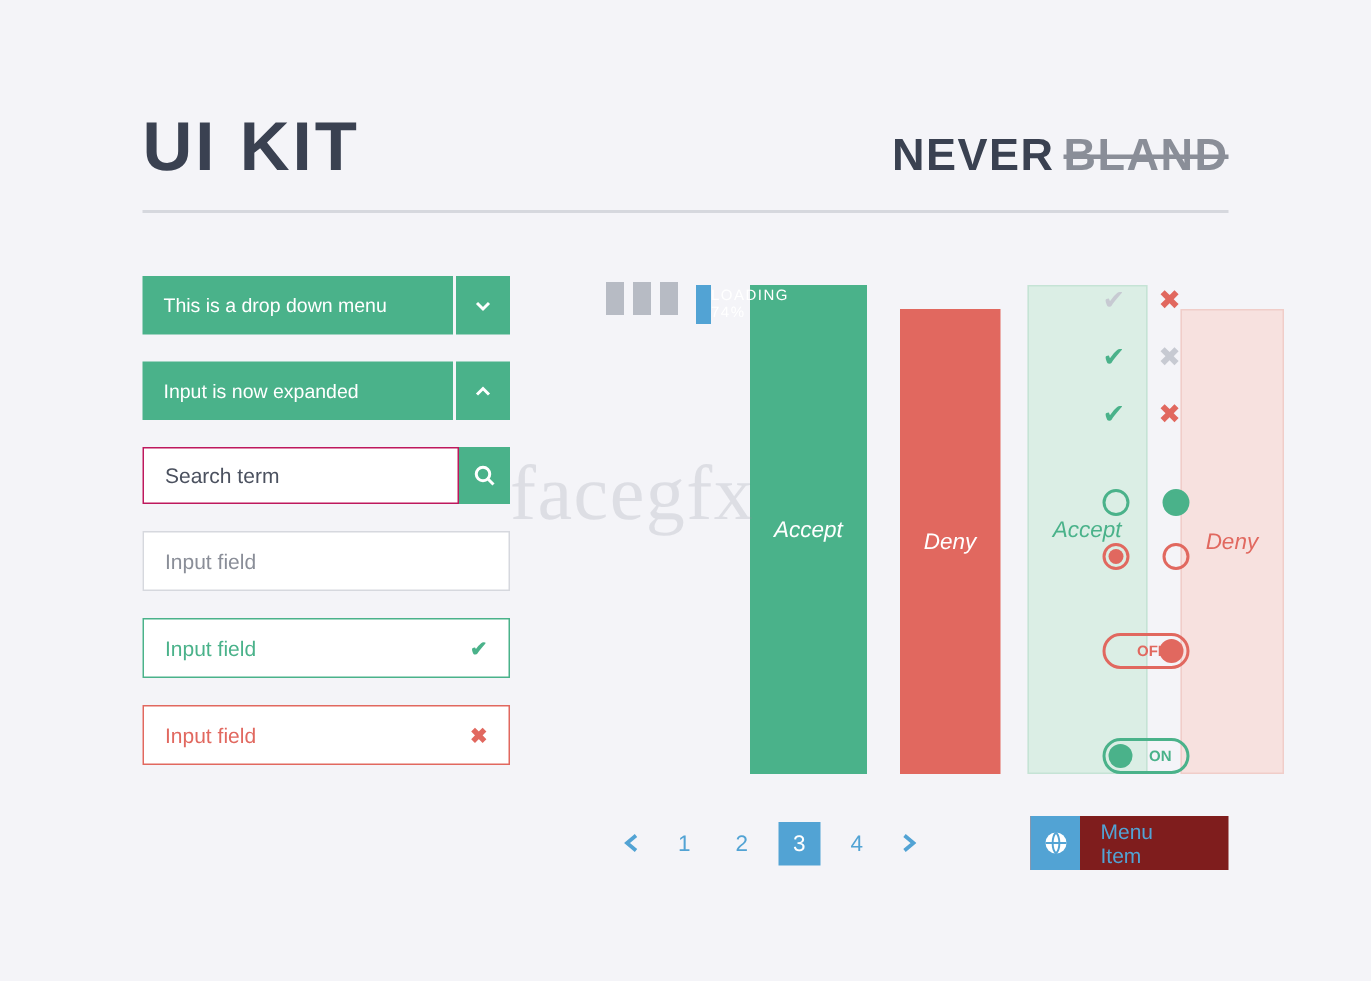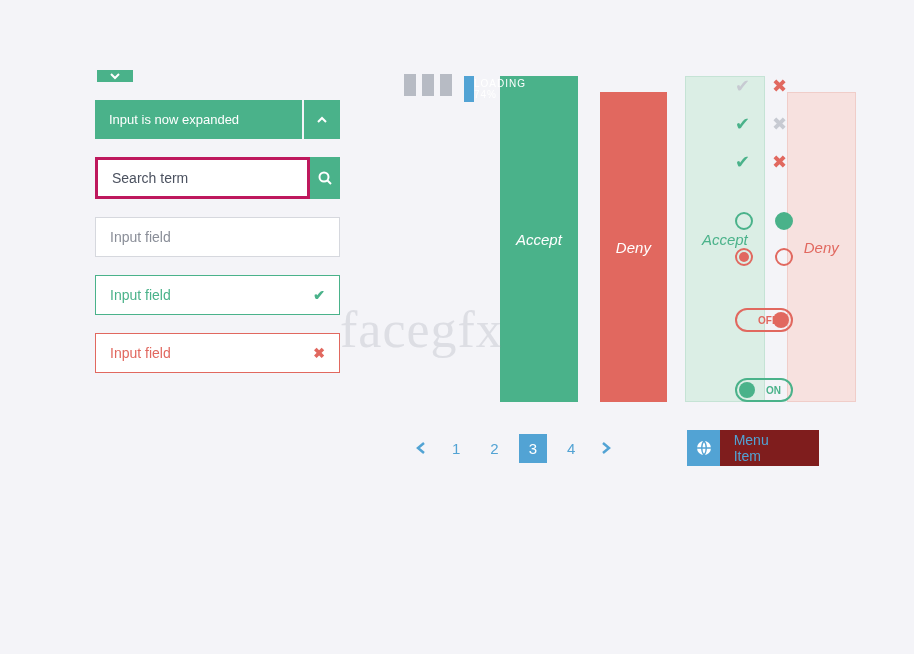--- a/index.html
+++ b/index.html
@@ -80,21 +80,21 @@
     color: #4ab28a;
     border-top: 1px solid #e2e4ea;
   }
 
   
   .search {
     display: flex;
   }
   .search input {
     flex: 1;
-    border: 3px solid #be185d;
+    border: 1px solid #be185d;
     background: #fff;
     padding: 10px 14px;
     font-size: 14px;
     color: #4b515f;
     outline: none;
   }
   .search-btn {
     width: 38px;
     background: #4ab28a;
     display: flex;
@@ -246,25 +246,33 @@
     pointer-events: none;
     font-family: Georgia, serif;
   }
 
   svg { display:block; }
 </style>
 </head>
 <body>
 
 <div class="page">
+  <div class="header">
+    <div class="title">UI KIT</div>
+    <div class="brand">
+      <span>NEVER</span>
+      <span class="strike">BLAND</span>
+    </div>
+  </div>
 
   <div class="grid">
 
     <div class="col-left">
       <div class="dropdown">
+        <div class="dd-body">This is a drop down menu</div>
         <div class="dd-toggle">
           <svg width="12" height="12" viewBox="0 0 12 12">
               <path d="M2 4l4 4 4-4" stroke="#fff" stroke-width="2" fill="none"></path>
             </svg>
         </div>
       </div>
 
       <div>
         <div class="dropdown">
           <div class="dd-body">Input is now expanded</div>

